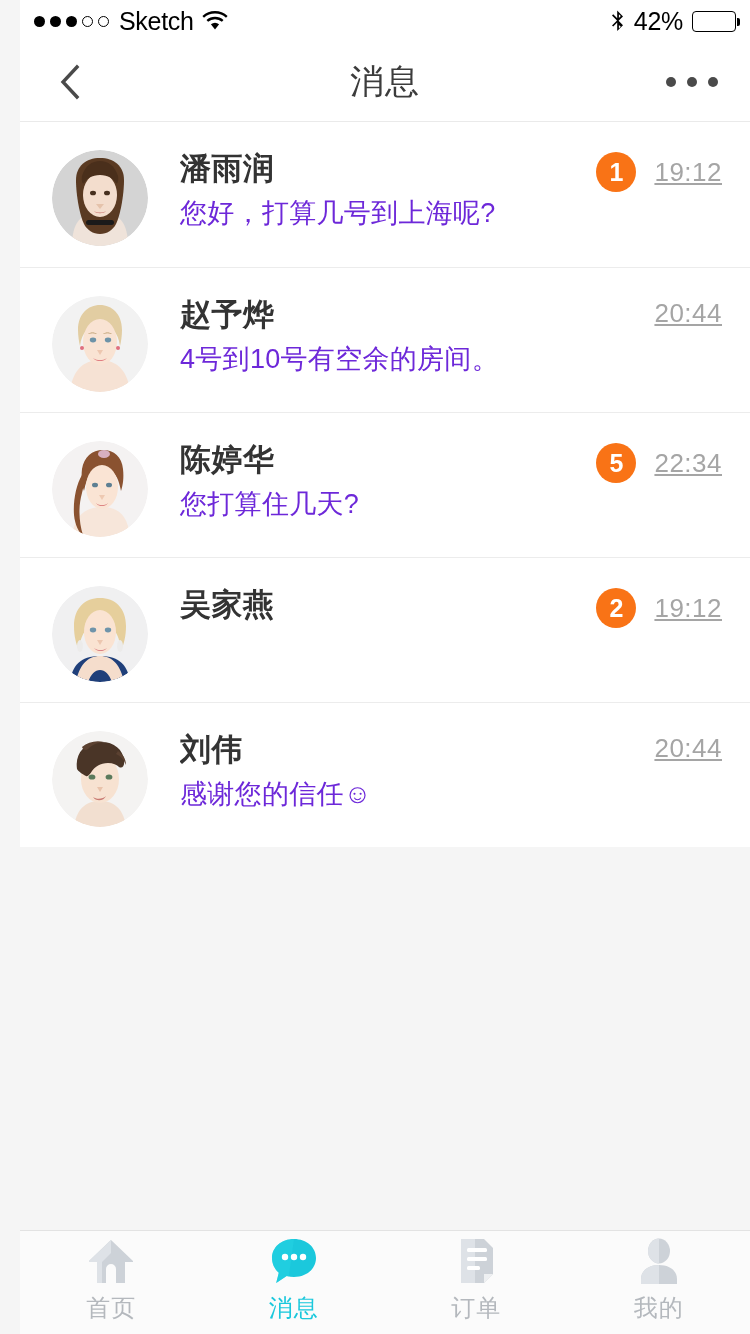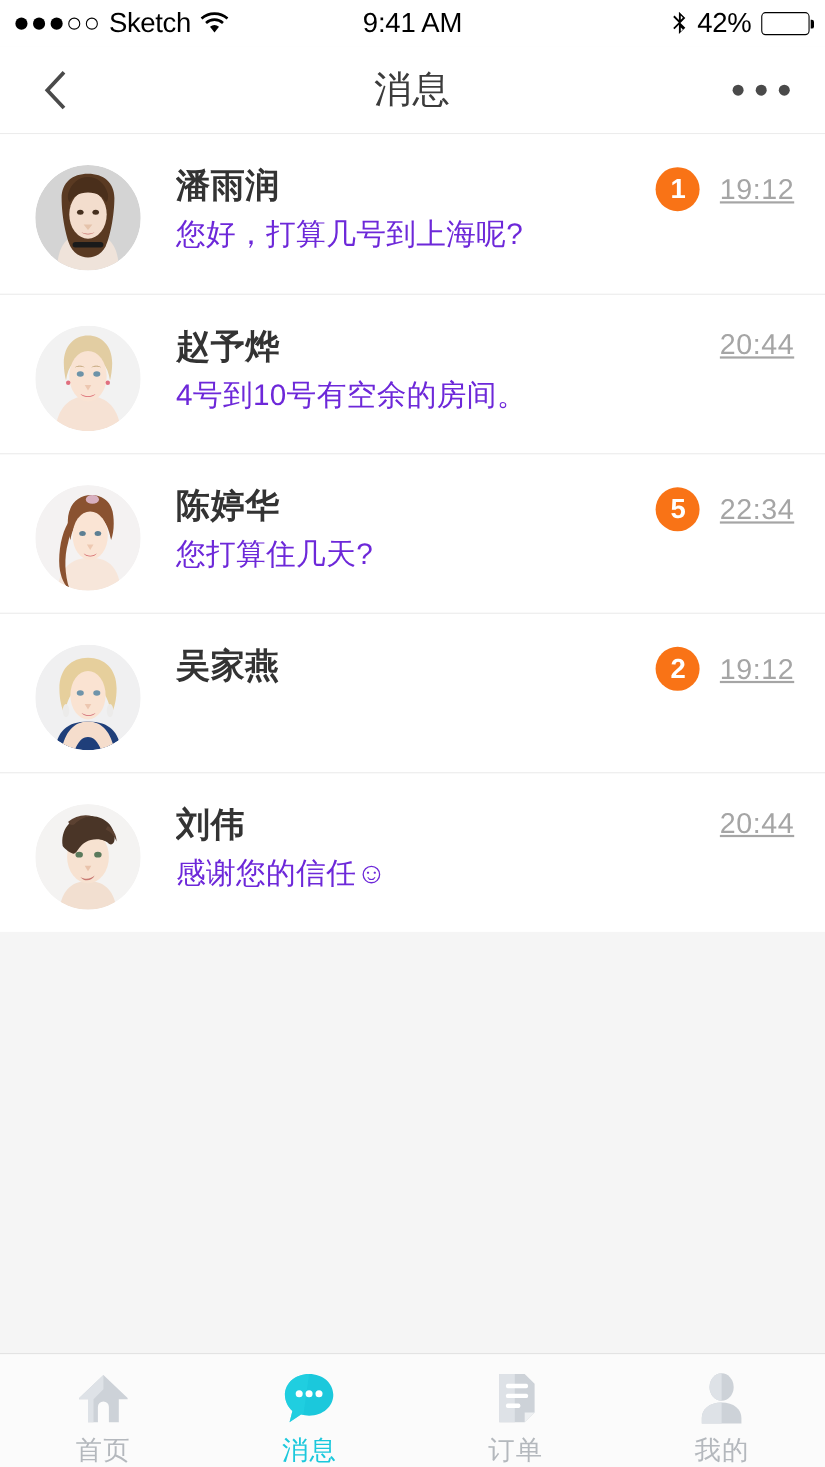--- a/index.html
+++ b/index.html
@@ -3,21 +3,21 @@
 <meta charset="utf-8">
 <style>
   * { margin:0; padding:0; box-sizing:border-box; }
   html, body {
     width:750px; height:1334px;
     font-family:"Liberation Sans","DejaVu Sans",sans-serif;
     background:#f5f5f5;
     overflow:hidden;
     -webkit-font-smoothing:antialiased;
   }
-  .phone { width:750px; height:1334px; position:relative; background:#f5f5f5; display:flex; flex-direction:column; }
+  .phone { width:750px; height:1334px; position:relative; background:#f5f5f5; display:flex; flex-direction:column;padding-left:20px; }
 
   
   .statusbar {
     height:42px; background:#fff; flex:0 0 42px;
     display:flex; align-items:center; position:relative;
     padding:0 14px; color:#000;
   }
   .sb-left { display:flex; align-items:center; gap:7px; }
   .dots { display:flex; align-items:center; gap:5px; }
   .dot { width:11px; height:11px; border-radius:50%; }
@@ -96,21 +96,21 @@
   .filler { flex:1 1 auto; background:#f5f5f5; }
 
   
   .tabbar {
     height:104px; flex:0 0 104px; background:#fbfbfb;
     border-top:1px solid #e3e3e3;
     display:flex; align-items:stretch;
   }
   .tab {
     flex:1; display:flex; flex-direction:column;
-    align-items:center; justify-content:flex-end; gap:5px;
+    align-items:center; justify-content:flex-start; gap:5px;
     padding-top:4px;
   }
   .tab-icon { width:52px; height:52px; display:flex; align-items:center; justify-content:center; }
   .tab-label { font-size:24px; color:#b4b8bd; letter-spacing:1px; }
   .tab.active .tab-label { color:#1bc8dc; }
 </style>
 </head>
 <body>
 
 <div class="phone">
@@ -128,21 +128,20 @@
       <span class="wifi">
         <svg viewBox="0 0 26 20">
             <g fill="#000">
           <path d="M13 18.6 L8.9 13.3 a6.6 6.6 0 0 1 8.2 0 Z"></path>
           <path d="M13 8.2a10.4 10.4 0 0 0-6.9 2.6L4.5 8.9a12.9 12.9 0 0 1 17 0l-1.6 1.9A10.4 10.4 0 0 0 13 8.2Z"></path>
           <path d="M13 2.6a16.4 16.4 0 0 0-11 4.2L.4 4.9a18.9 18.9 0 0 1 25.2 0L24 6.8A16.4 16.4 0 0 0 13 2.6Z"></path>
         </g>
           </svg>
       </span>
     </div>
-    <div class="sb-center">9:41 AM</div>
     <div class="sb-right">
       <span class="bt">
         <svg viewBox="0 0 15 22">
             <path d="M7.2 0.6 13 6.4 8.6 10.8 13 15.2 7.2 21v-8.4l-4 4-1.2-1.2 5-5-5-5L3.2 4.2l4 4Zm1.7 3.6V7.9l1.9-1.8Zm0 10.8v3.6l1.9-1.8Z" fill="#000"></path>
           </svg>
       </span>
       <span class="batt-pct">42%</span>
       <span class="battery">
         <span class="batt-fill" style="width:42%"></span>
       </span>

